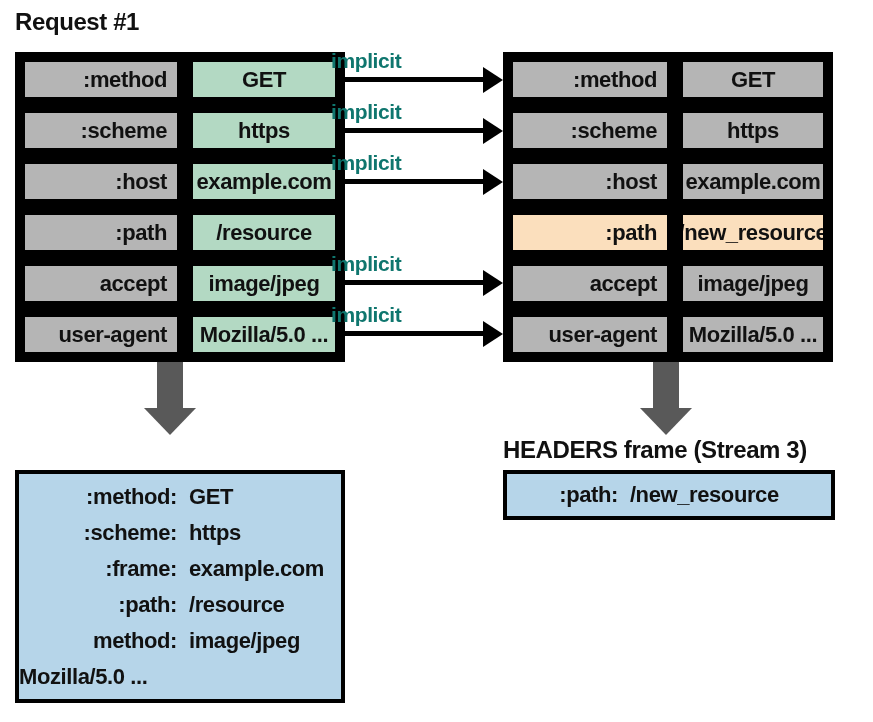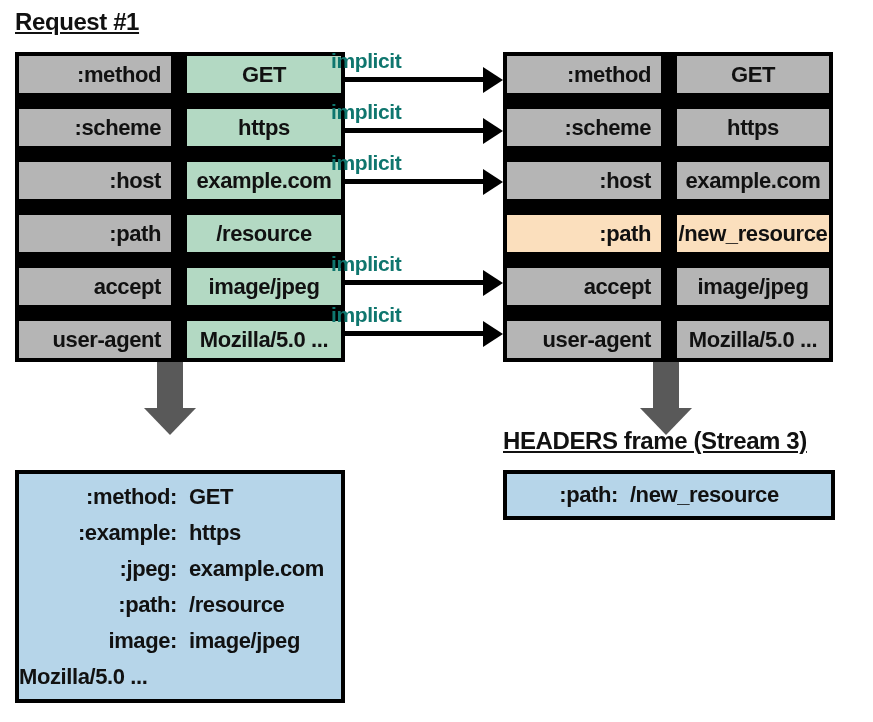--- a/index.html
+++ b/index.html
@@ -6,25 +6,25 @@
     --header-gray:#b5b5b5; --value-green:#b3d9c3; --highlight-orange:#fbdfbd;
     --frame-blue:#b6d5e9; --flow-gray:#595959; --ink:#000000;
   }
   html,body{margin:0;padding:0;background:#fff;}
   .canvas{
     position:relative; width:873px; height:722px; background:#ffffff;
     font-family:"Liberation Sans", sans-serif; color:#111; overflow:hidden;
     letter-spacing:-0.4px;
   }
   .sec-title{
-    position:absolute; font-size:24px; font-weight:700; color:#111; white-space:nowrap;text-decoration:underline;
+    position:absolute; font-size:24px; font-weight:700; color:#111; white-space:nowrap;
   }
   .htable{
     position:absolute; width:330px; height:310px; background:var(--ink);
-    padding:4px; box-sizing:border-box; display:grid;
+    padding:10px; box-sizing:border-box; display:grid;
     grid-template-columns:152px 1fr; grid-auto-rows:1fr; gap:16px;
   }
   .cell{
     display:flex; align-items:center; font-size:22px; font-weight:700;
     box-sizing:border-box; white-space:nowrap; overflow:hidden;
   }
   .cell.lbl{ background:var(--header-gray); justify-content:flex-end; padding-right:10px; }
   .cell.val{ background:var(--value-green); justify-content:center; padding:0 2px; }
   .t2 .cell.val{ background:var(--header-gray); }
   .t2 .cell.hl{ background:var(--highlight-orange); }
@@ -126,41 +126,41 @@
 
   <div class="down-arrow" style="left:144px; top:362px;">
     <div class="down-shaft"></div>
     <div class="down-head"></div>
   </div>
   <div class="down-arrow" style="left:640px; top:362px;">
     <div class="down-shaft"></div>
     <div class="down-head"></div>
   </div>
 
-  <div class="sec-title" style="left:503px; top:427px;">HEADERS frame (Stream 3)</div>
+  <div class="sec-title" style="left:503px; top:436px;">HEADERS frame (Stream 3)</div>
 
   <div class="frame-box frame-1" id="frame1box">
       <div class="frame-line">
         <div class="frame-name">:method:</div>
         <div class="frame-value">GET</div>
       </div>
       <div class="frame-line">
-        <div class="frame-name">:example:</div>
+        <div class="frame-name">:scheme:</div>
         <div class="frame-value">https</div>
       </div>
       <div class="frame-line">
-        <div class="frame-name">:jpeg:</div>
+        <div class="frame-name">:frame:</div>
         <div class="frame-value">example.com</div>
       </div>
       <div class="frame-line">
         <div class="frame-name">:path:</div>
         <div class="frame-value">/resource</div>
       </div>
       <div class="frame-line">
-        <div class="frame-name">image:</div>
+        <div class="frame-name">method:</div>
         <div class="frame-value">image/jpeg</div>
       </div>
       <div class="frame-line">
         <div class="frame-value">Mozilla/5.0 ...</div>
       </div>
     </div>
 
   <div class="frame-box frame-2" id="frame2box">
       <div class="frame-name">:path:</div>
       <div class="frame-value">/new_resource</div>

